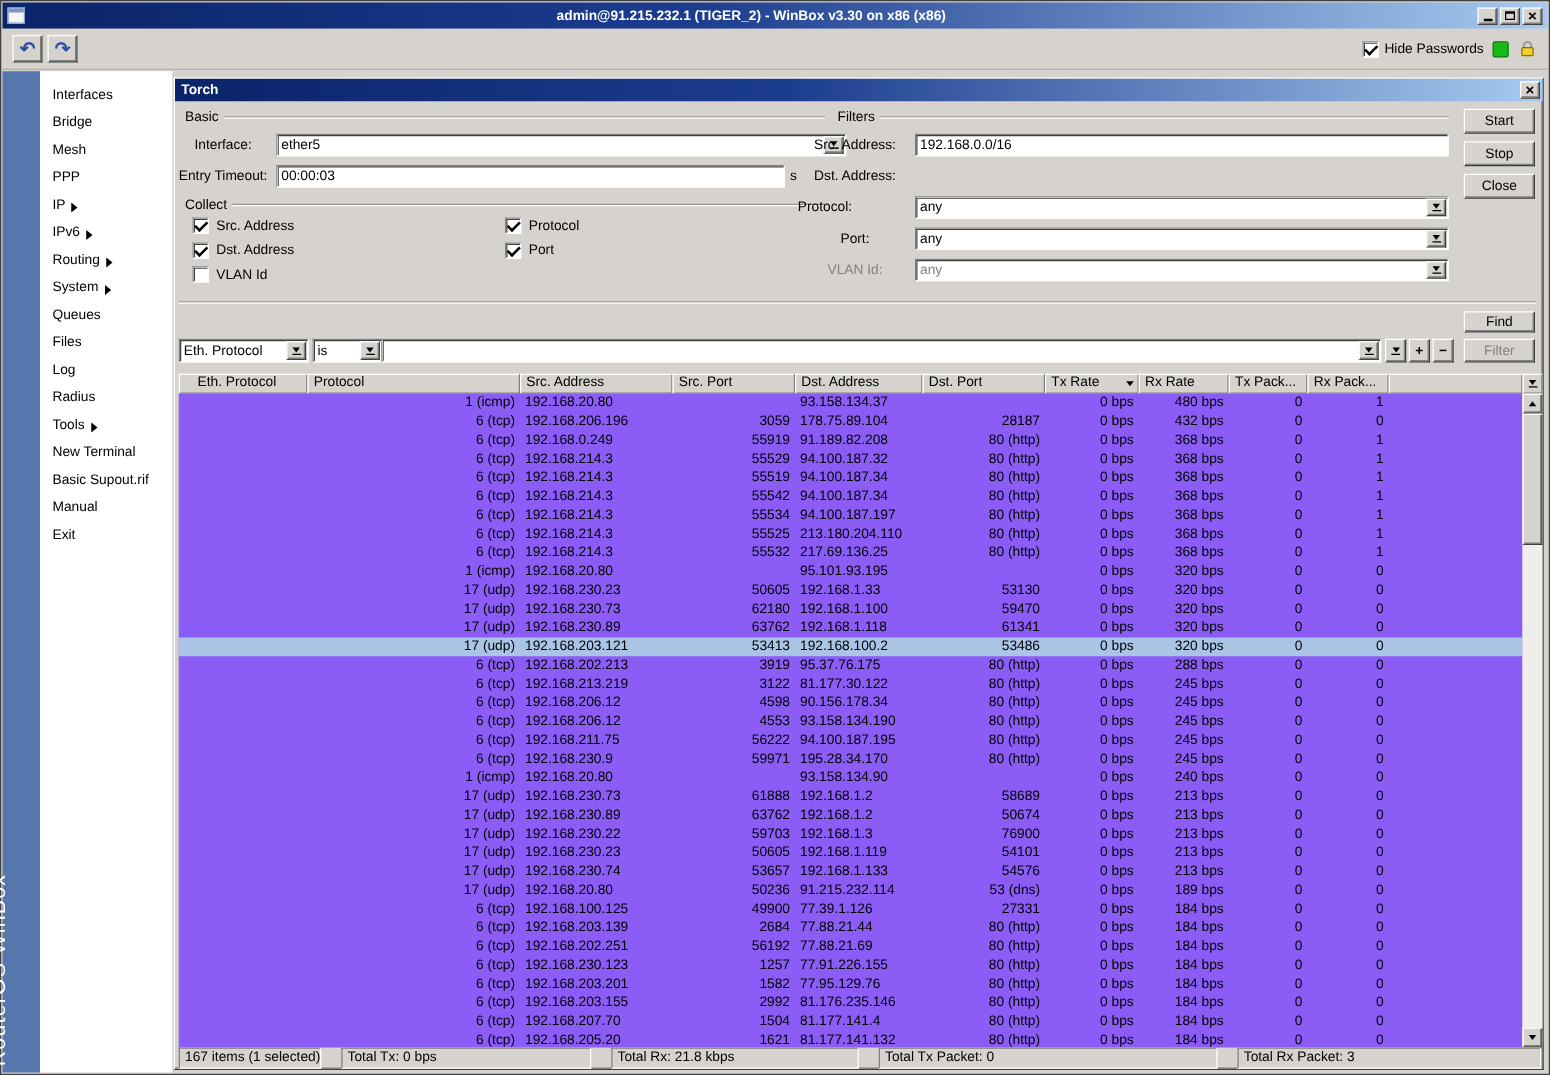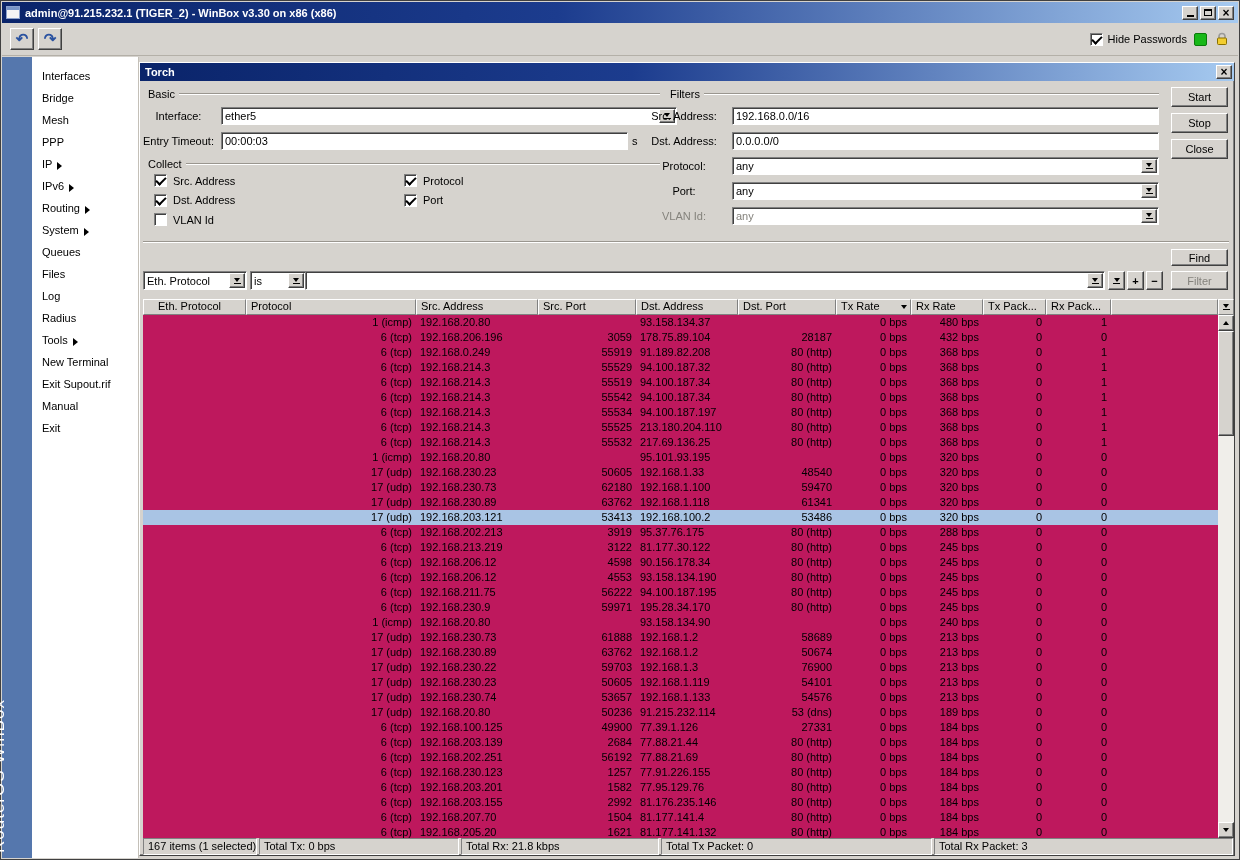--- a/index.html
+++ b/index.html
@@ -12,21 +12,21 @@
   
   .raised  { background:#d6d3ce; border:1px solid; border-color:#ffffff #404040 #404040 #ffffff;
              box-shadow: inset -1px -1px 0 #808080; }
 
   
   .titlebar { position:absolute; left:1px; top:1px; right:1px; height:21px;
     background:linear-gradient(90deg,#0a246a 0%,#1c3c8e 45%,#a6caf0 100%);
     display:flex; align-items:center; padding:0 4px; gap:5px; color:#fff; font-weight:bold; }
   .app-icon { width:14px; height:13px; background:#f4f4f4; border:1px solid #8aa0cc; position:relative; flex:none; }
   .app-icon::before { content:""; position:absolute; left:0; right:0; top:0; height:3px; background:#7a96c8; }
-  .title-text { flex:1; white-space:nowrap; overflow:hidden; }
+  .title-text { flex:1; white-space:nowrap; overflow:hidden;text-align:center; }
   .tb-btns { display:flex; gap:2px; }
   .tb-btn { width:16px; height:14px; display:flex; align-items:center; justify-content:center; color:#000; }
   .glyph-min { width:7px; height:2px; background:#000; align-self:flex-end; margin-bottom:2px; }
   .glyph-max { width:8px; height:7px; border:1px solid #000; border-top-width:2px; }
   .glyph-close { font-size:12px; font-weight:bold; line-height:10px; }
 
   
   .toolbar { position:absolute; left:1px; top:22px; right:1px; height:33px; background:#d6d3ce;
     border-bottom:1px solid #b4b0a8; display:flex; align-items:center; padding:0 8px; gap:4px; }
   .tool-btn { width:24px; height:22px; display:flex; align-items:center; justify-content:center;
@@ -94,33 +94,33 @@
     padding-left:4px; line-height:13px; overflow:hidden; white-space:nowrap; position:relative; }
   .hc.pad-eth { padding-left:14px; }
   .sort-tri { position:absolute; right:3px; top:5px; }
   .hc-colbtn { display:flex; flex-direction:column; align-items:center; justify-content:center; gap:1px;
     padding-left:0; }
 
   .c-eth{width:103px} .c-proto{width:170px} .c-srcaddr{width:122px} .c-srcport{width:98px}
   .c-dstaddr{width:102px} .c-dstport{width:98px} .c-txrate{width:75px} .c-rxrate{width:72px}
   .c-txpack{width:63px} .c-rxpack{width:65px} .c-fill{width:107px} .c-colbtn{width:16px}
 
-  .tbody { position:absolute; left:3px; top:252px; width:1075px; height:523px; background:#be185d; overflow:hidden; }
+  .tbody { position:absolute; left:3px; top:252px; width:1075px; height:523px; background:#8b5cf6; overflow:hidden; }
   .trow { display:flex; height:15px; line-height:15px; }
   .trow.selected { background:#a9c4e4; }
   .tc { overflow:hidden; white-space:nowrap; flex:none; }
   .v-right { text-align:right; padding-right:4px; }
   .v-left { padding-left:4px; }
 
   .vscroll { position:absolute; left:1078px; top:252px; width:16px; height:523px; background:#f0eeea; }
   .scr-btn { position:absolute; left:0; width:16px; height:16px; display:flex; align-items:center; justify-content:center; }
   .scr-up { top:0; } .scr-down { bottom:0; }
   .scr-thumb { position:absolute; left:0; top:16px; width:16px; height:105px; }
 
-  .statusbar { position:absolute; left:3px; top:775px; width:1090px; height:17px; display:flex; gap:2px; }
+  .statusbar { position:absolute; left:3px; top:775px; width:1090px; height:17px; display:flex; gap:16px; }
   .sb-panel { border:1px solid; border-color:#808080 #fff #fff #808080; padding:1px 4px;
     line-height:13px; white-space:nowrap; overflow:hidden; background:#d6d3ce; }
   .sb-0{width:114px}.sb-1{width:200px}.sb-2{width:198px}.sb-3{width:271px}.sb-4{flex:1}
 </style>
 </head>
 <body>
 
 <div class="app">
 
   <div class="titlebar">
@@ -230,21 +230,21 @@
         <span class="side-label">Tools</span>
         <span class="side-arrow"></span>
       </div>
 
       <div class="side-item">
         <span class="side-label">New Terminal</span>
         <span class="side-arrow" style="visibility: hidden;"></span>
       </div>
 
       <div class="side-item">
-        <span class="side-label">Exit Supout.rif</span>
+        <span class="side-label">Basic Supout.rif</span>
         <span class="side-arrow" style="visibility: hidden;"></span>
       </div>
 
       <div class="side-item">
         <span class="side-label">Manual</span>
         <span class="side-arrow" style="visibility: hidden;"></span>
       </div>
 
       <div class="side-item">
         <span class="side-label">Exit</span>
@@ -311,24 +311,21 @@
 
       <div class="legend" style="left:530px;top:25px;width:489px">
         <span>Filters</span>
           <span class="legend-line"></span>
       </div>
       <span class="lbl" style="left:500px;top:47px;width:88px">Src. Address:</span>
       <div class="field" style="left:592px;top:44px;width:427px">
         <span class="field-text">192.168.0.0/16</span>
       </div>
       <span class="lbl" style="left:500px;top:72px;width:88px">Dst. Address:</span>
-      <div class="field" style="left:592px;top:69px;width:427px">
-        <span class="field-text">0.0.0.0/0</span>
-      </div>
-      <span class="lbl" style="left:500px;top:97px;width:88px">Protocol:</span>
+      <span class="lbl" style="left:476px;top:97px;width:88px">Protocol:</span>
       <div class="field" style="left:592px;top:94px;width:427px">
         <span class="field-text">any</span>
         <span class="drop-btn">
             <span class="tri"></span>
             <span class="bar"></span>
           </span>
       </div>
       <span class="lbl" style="left:500px;top:122px;width:88px">Port:</span>
       <div class="field" style="left:592px;top:119px;width:427px">
         <span class="field-text">any</span>
@@ -541,21 +538,21 @@
           <span class="tc c-rxpack v-right">0</span>
           <span class="tc c-fill"></span>
         </div>
 
         <div class="trow">
           <span class="tc c-eth v-left"></span>
           <span class="tc c-proto v-right">17 (udp)</span>
           <span class="tc c-srcaddr v-left">192.168.230.23</span>
           <span class="tc c-srcport v-right">50605</span>
           <span class="tc c-dstaddr v-left">192.168.1.33</span>
-          <span class="tc c-dstport v-right">48540</span>
+          <span class="tc c-dstport v-right">53130</span>
           <span class="tc c-txrate v-right">0 bps</span>
           <span class="tc c-rxrate v-right">320 bps</span>
           <span class="tc c-txpack v-right">0</span>
           <span class="tc c-rxpack v-right">0</span>
           <span class="tc c-fill"></span>
         </div>
 
         <div class="trow">
           <span class="tc c-eth v-left"></span>
           <span class="tc c-proto v-right">17 (udp)</span>

